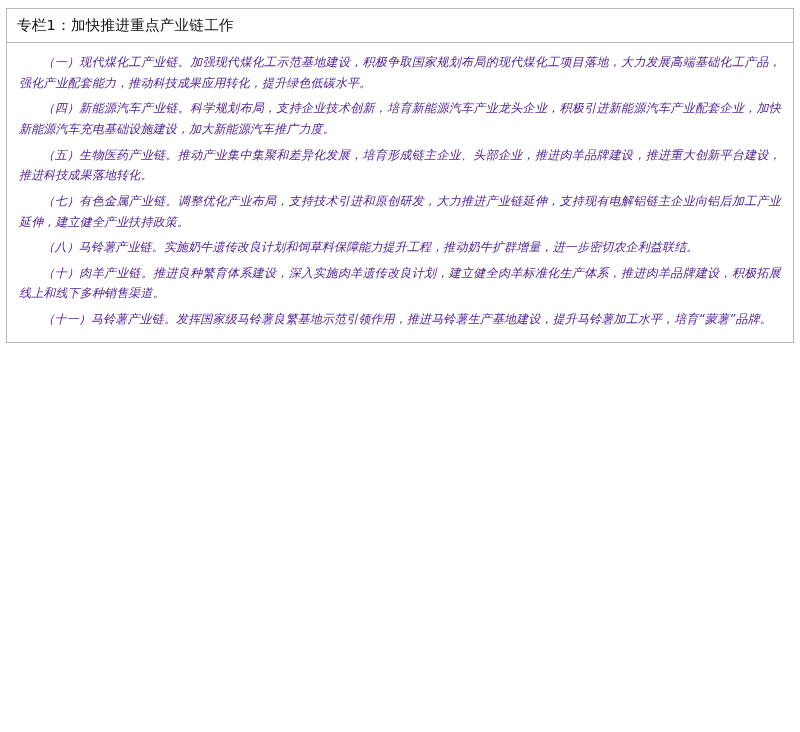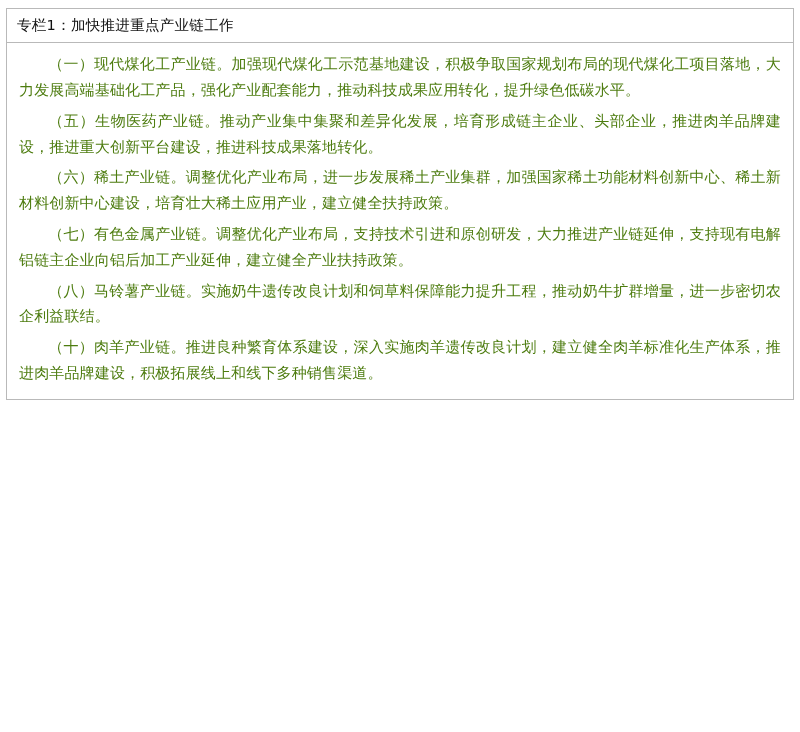--- a/index.html
+++ b/index.html
@@ -33,40 +33,42 @@
     line-height: 1.25;
     letter-spacing: 0.3px;
     color: #111;
     background: #fff;
   }
   .box-body {
     box-sizing: border-box;
     padding: 7px 12px 10px 12px;
   }
   .para {
-    font-size: 15px;
+    font-size: 12px;
     line-height: 1.72;
     text-align: justify;
     text-justify: inter-ideograph;
     margin: 0 0 1px 0;
     padding: 2px 0 2px 0;
     text-indent: 1.95em;
     letter-spacing: 0.15px;
-    color: #4d7c0f;
+    color: #4c1d95;
+    font-style: italic;
   }
   .para:last-child { margin-bottom: 0; }
 </style>
 </head>
 <body>
 
 <div class="doc-wrap">
   <div class="box">
     <div class="box-title">专栏1：加快推进重点产业链工作</div>
     <div class="box-body">
       <p class="para">（一）现代煤化工产业链。加强现代煤化工示范基地建设，积极争取国家规划布局的现代煤化工项目落地，大力发展高端基础化工产品，强化产业配套能力，推动科技成果应用转化，提升绿色低碳水平。</p>
+      <p class="para">（四）新能源汽车产业链。科学规划布局，支持企业技术创新，培育新能源汽车产业龙头企业，积极引进新能源汽车产业配套企业，加快新能源汽车充电基础设施建设，加大新能源汽车推广力度。</p>
       <p class="para">（五）生物医药产业链。推动产业集中集聚和差异化发展，培育形成链主企业、头部企业，推进肉羊品牌建设，推进重大创新平台建设，推进科技成果落地转化。</p>
-      <p class="para">（六）稀土产业链。调整优化产业布局，进一步发展稀土产业集群，加强国家稀土功能材料创新中心、稀土新材料创新中心建设，培育壮大稀土应用产业，建立健全扶持政策。</p>
       <p class="para">（七）有色金属产业链。调整优化产业布局，支持技术引进和原创研发，大力推进产业链延伸，支持现有电解铝链主企业向铝后加工产业延伸，建立健全产业扶持政策。</p>
       <p class="para">（八）马铃薯产业链。实施奶牛遗传改良计划和饲草料保障能力提升工程，推动奶牛扩群增量，进一步密切农企利益联结。</p>
       <p class="para">（十）肉羊产业链。推进良种繁育体系建设，深入实施肉羊遗传改良计划，建立健全肉羊标准化生产体系，推进肉羊品牌建设，积极拓展线上和线下多种销售渠道。</p>
+      <p class="para">（十一）马铃薯产业链。发挥国家级马铃薯良繁基地示范引领作用，推进马铃薯生产基地建设，提升马铃薯加工水平，培育“蒙薯”品牌。</p>
     </div>
   </div>
 </div>
 
 </body></html>

